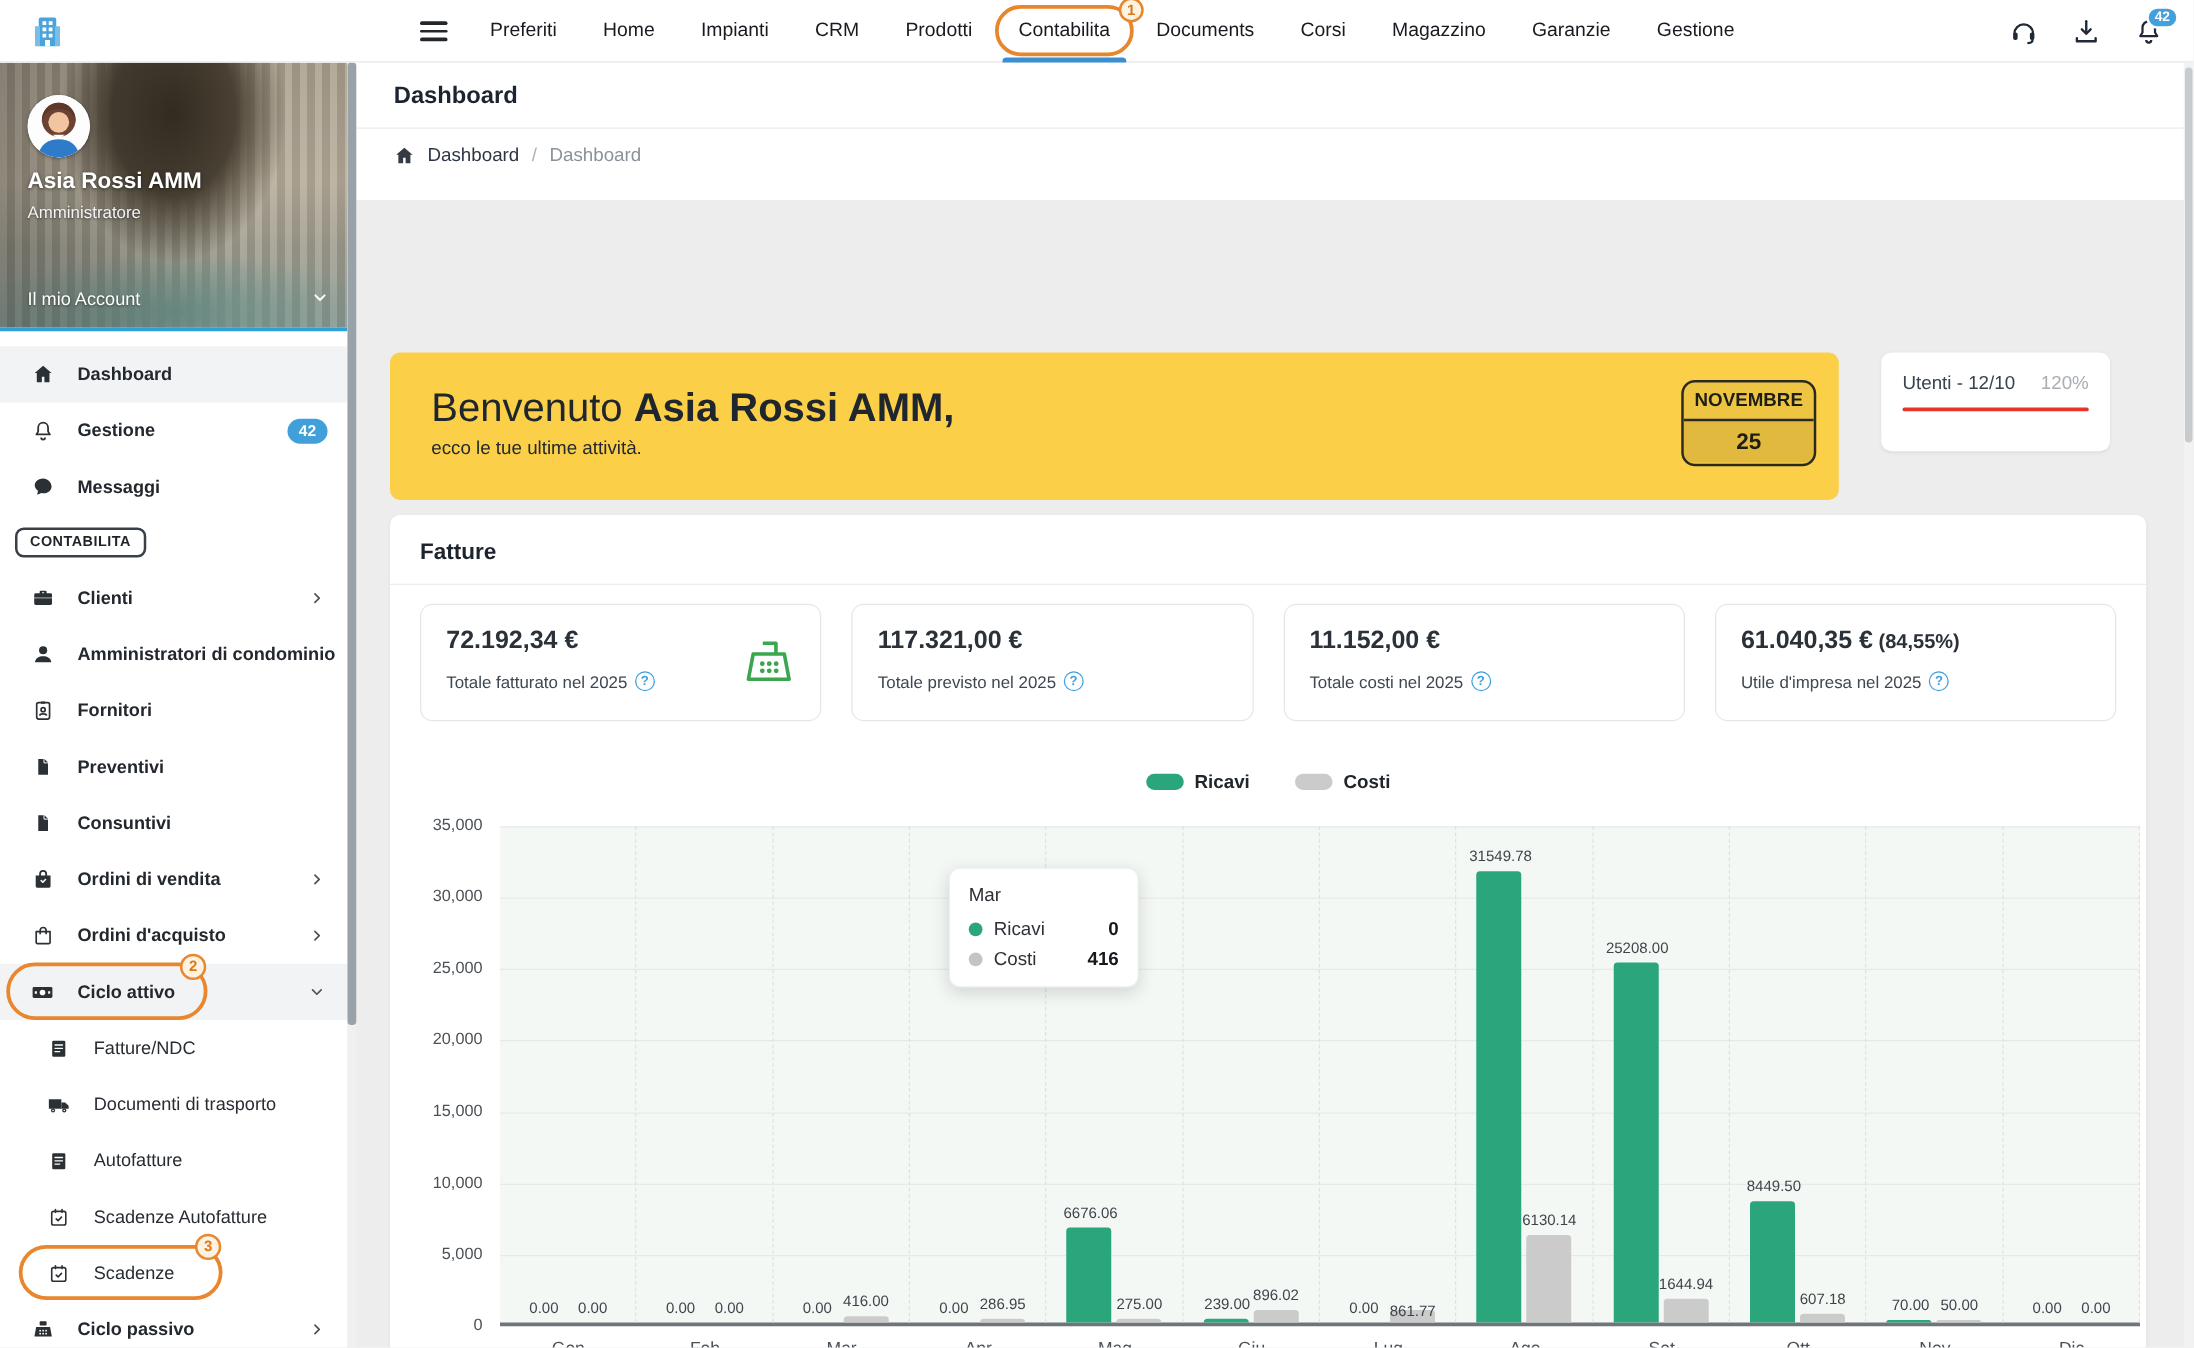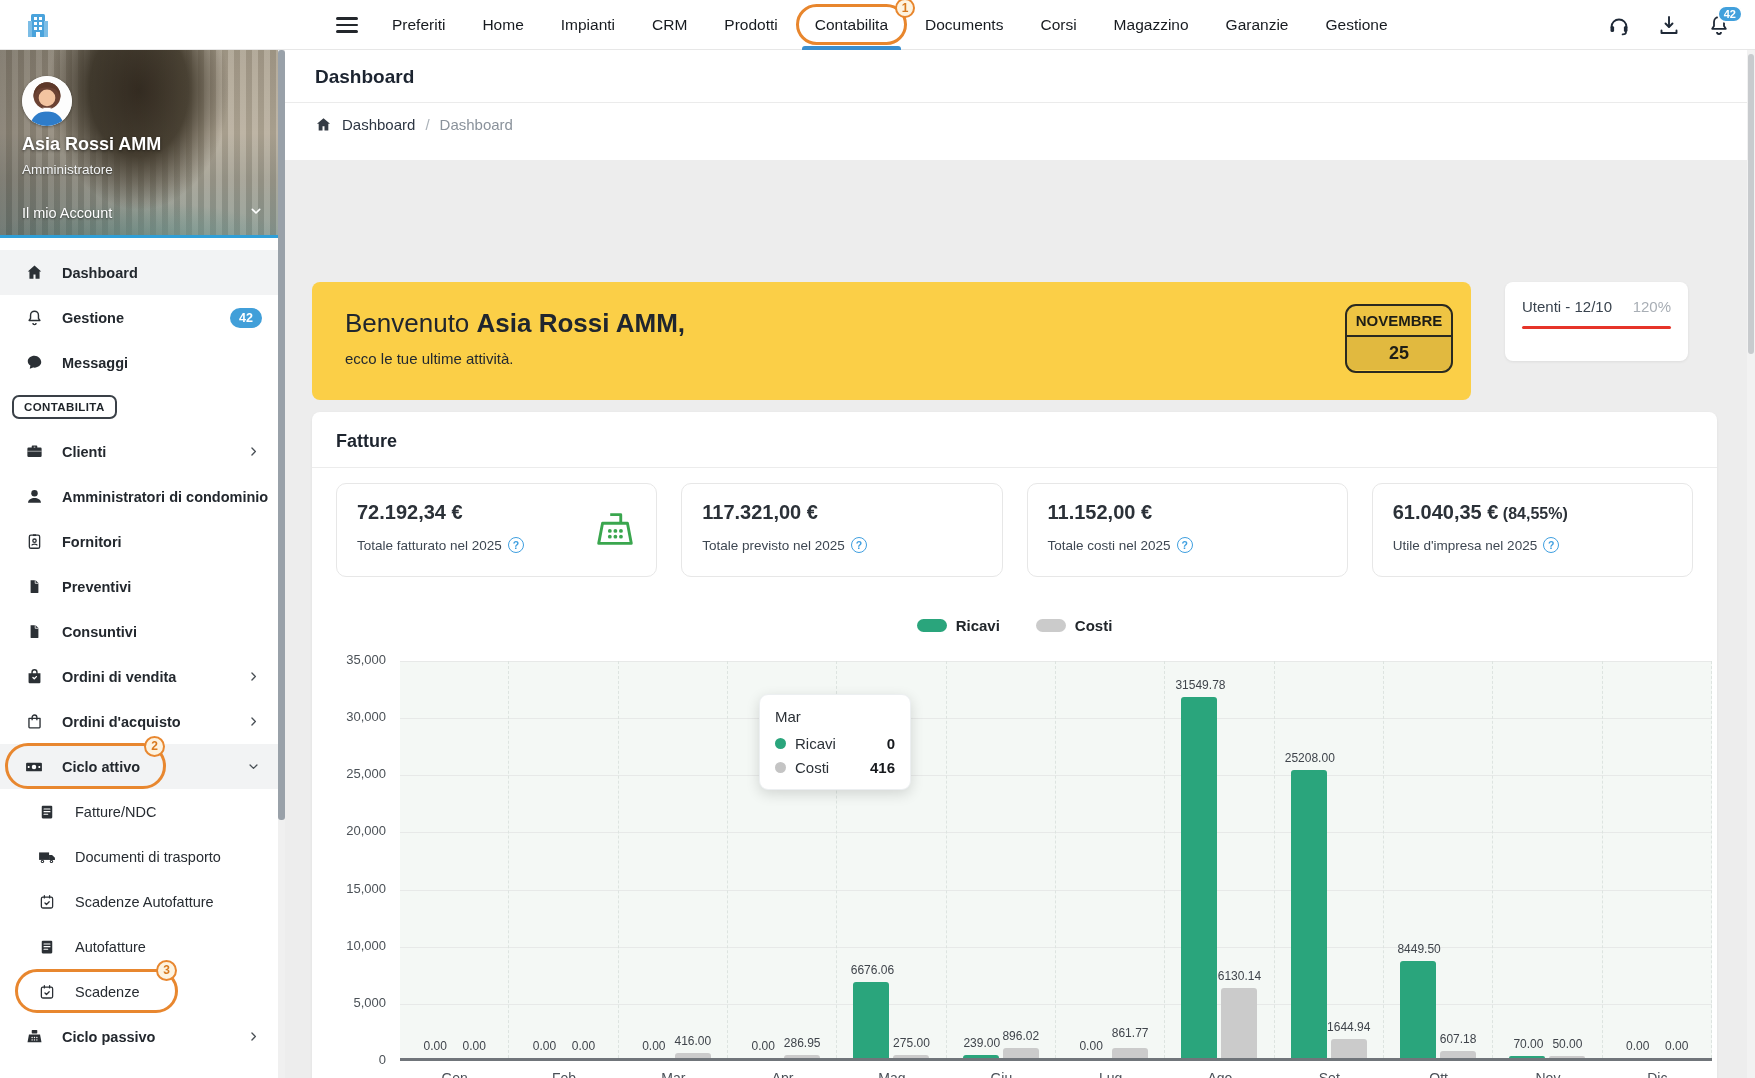--- a/index.html
+++ b/index.html
@@ -24,21 +24,21 @@
     background:#3a8fd0; border-radius:3px 3px 0 0; }
   .top-icons { position:absolute; right:24px; top:0; height:50px; display:flex; gap:26px; align-items:center; }
   .tico { width:24px; height:24px; position:relative; cursor:pointer; }
   .bell-badge { position:absolute; right:-12px; top:-8px; background:#42a0dc; color:#fff;
     font-size:11px; font-weight:700; border:2px solid #fff; border-radius:10px; padding:1px 5px; }
 
   
   .sidebar { position:absolute; left:0; top:50px; width:278px; height:1028px; background:#fff; z-index:30; overflow:hidden; }
   .side-scrollbar { position:absolute; left:278px; top:50px; width:7px; height:1028px; background:#f0f0f0; z-index:35; }
   .side-scroll-thumb { position:absolute; left:0; top:0; width:7px; height:770px; background:#99a1a9; border-radius:3px; }
-  .profile { position:relative; height:188px; border-bottom:3px solid #2f9fd7; overflow:hidden;
+  .profile { position:relative; height:215px; border-bottom:3px solid #2f9fd7; overflow:hidden;
     background:
       radial-gradient(ellipse 90px 120px at 139px 40px, #372e23 0%, #4a4234 55%, rgba(74,66,52,0) 100%),
       radial-gradient(ellipse 200px 60px at 140px 200px, #6e9188 0%, rgba(110,145,136,0) 80%),
       repeating-linear-gradient(90deg, rgba(255,255,255,.12) 0 6px, rgba(0,0,0,.08) 6px 12px),
       linear-gradient(180deg, #a99f8d 0%, #b5ab99 45%, #9f9c8e 70%, #8b9a92 100%); }
   .profile::after { content:""; position:absolute; inset:0; background:linear-gradient(90deg, rgba(0,0,0,.25), rgba(0,0,0,0) 70%); }
   .profile > * { position:relative; z-index:2; }
   .avatar { position:absolute; left:22px; top:26px; width:50px; height:50px; border-radius:50%;
     background:#fff; overflow:hidden; box-shadow:0 1px 3px rgba(0,0,0,.35); }
   .profile-name { position:absolute; left:22px; top:84px; color:#fff; font-size:18px; font-weight:700; text-shadow:0 1px 3px rgba(0,0,0,.55); }
@@ -71,21 +71,21 @@
   .page-header-divider { margin-top:14px; border-bottom:1px solid #ebebeb; }
   .breadcrumb { display:flex; align-items:center; gap:10px; padding:13px 0 0 30px; font-size:15px; }
   .crumb-home { width:17px; height:17px; }
   .crumb-root { color:#2d3643; font-weight:500; cursor:pointer; }
   .crumb-sep { color:#aab1b8; }
   .crumb-current { color:#8a929b; }
   .content { position:relative; width:1470px; height:918px; }
 
   .banner { position:absolute; left:27px; top:122px; width:1159px; height:118px; border-radius:8px;
     background:#fbcf47; }
-  .banner-line1 { position:absolute; left:33px; top:26px; font-size:26px; color:#20262e; }
+  .banner-line1 { position:absolute; left:33px; top:26px; font-size:32px; color:#20262e; }
   .banner-line1 b { font-weight:700; }
   .banner-sub { position:absolute; left:33px; top:68px; font-size:15px; color:#23292f; }
   .calendar { position:absolute; left:1033px; top:22px; width:108px; height:69px;
     border:2.5px solid #2a2a20; border-radius:11px; overflow:hidden; }
   .calendar-month { height:31px; display:flex; align-items:center; justify-content:center;
     font-size:15px; font-weight:700; color:#1e1e16; background:rgba(0,0,0,.05);
     border-bottom:2.5px solid #2a2a20; }
   .calendar-day { height:33px; display:flex; align-items:center; justify-content:center;
     font-size:18px; font-weight:700; color:#1e1e16; background:rgba(0,0,0,.10); }
 
@@ -377,36 +377,36 @@
               <circle cx="6.5" cy="17.3" r="2"></circle>
               <circle cx="17.3" cy="17.3" r="2"></circle>
               <circle cx="6.5" cy="17.3" r=".8" fill="#fff"></circle>
               <circle cx="17.3" cy="17.3" r=".8" fill="#fff"></circle>
             </svg>
           </span>
           <span class="side-label">Documenti di trasporto</span>
         </div>
         <div class="side-item sub">
           <span class="side-icon">
+            <svg viewBox="0 0 24 24" width="18" fill="#2b3035">
+              <rect x="5" y="3.5" width="14" height="17" rx="1.4"></rect>
+              <path d="M8 8h8M8 11.5h8M8 15h5" stroke="#fff" stroke-width="1.4" stroke-linecap="round"></path>
+            </svg>
+          </span>
+          <span class="side-label">Autofatture</span>
+        </div>
+        <div class="side-item sub">
+          <span class="side-icon">
             <svg viewBox="0 0 24 24" width="18" fill="none" stroke="#2b3035" stroke-width="1.7" stroke-linecap="round" stroke-linejoin="round">
               <rect x="4.5" y="5.5" width="15" height="14.5" rx="2"></rect>
               <path d="M8.5 3.5v3M15.5 3.5v3"></path>
               <path d="m9.3 13.4 2 2 3.6-3.8"></path>
             </svg>
           </span>
           <span class="side-label">Scadenze Autofatture</span>
-        </div>
-        <div class="side-item sub">
-          <span class="side-icon">
-            <svg viewBox="0 0 24 24" width="18" fill="#2b3035">
-              <rect x="5" y="3.5" width="14" height="17" rx="1.4"></rect>
-              <path d="M8 8h8M8 11.5h8M8 15h5" stroke="#fff" stroke-width="1.4" stroke-linecap="round"></path>
-            </svg>
-          </span>
-          <span class="side-label">Autofatture</span>
         </div>
         <div class="side-item sub">
           <span class="side-icon">
             <svg viewBox="0 0 24 24" width="18" fill="none" stroke="#2b3035" stroke-width="1.7" stroke-linecap="round" stroke-linejoin="round">
               <rect x="4.5" y="5.5" width="15" height="14.5" rx="2"></rect>
               <path d="M8.5 3.5v3M15.5 3.5v3"></path>
               <path d="m9.3 13.4 2 2 3.6-3.8"></path>
             </svg>
           </span>
           <span class="side-label">Scadenze</span>
@@ -577,21 +577,21 @@
               </div>
               <div class="col">
                 <div class="bar ricavi" style="height: 3px; background: rgb(42, 165, 124);"></div>
                 <div class="bar costi" style="height: 10px; background: rgb(203, 203, 203);"></div>
                 <div class="blabel r" style="bottom: 8px;">239.00</div>
                 <div class="blabel c" style="bottom: 15px; margin-top: 47px;">896.02</div>
               </div>
               <div class="col">
                 <div class="bar costi" style="height: 10px; background: rgb(203, 203, 203);"></div>
                 <div class="blabel r" style="bottom: 5px;">0.00</div>
-                <div class="blabel c" style="bottom: 18px; margin-top: 44px;">861.77</div>
+                <div class="blabel c" style="bottom: 2px; margin-top: 44px;">861.77</div>
               </div>
               <div class="col">
                 <div class="bar ricavi" style="height: 361px; background: rgb(42, 165, 124);"></div>
                 <div class="bar costi" style="height: 70px; background: rgb(203, 203, 203);"></div>
                 <div class="blabel r" style="bottom: 366px;">31549.78</div>
                 <div class="blabel c" style="bottom: 75px;">6130.14</div>
               </div>
               <div class="col">
                 <div class="bar ricavi" style="height: 288px; background: rgb(42, 165, 124);"></div>
                 <div class="bar costi" style="height: 19px; background: rgb(203, 203, 203);"></div>

